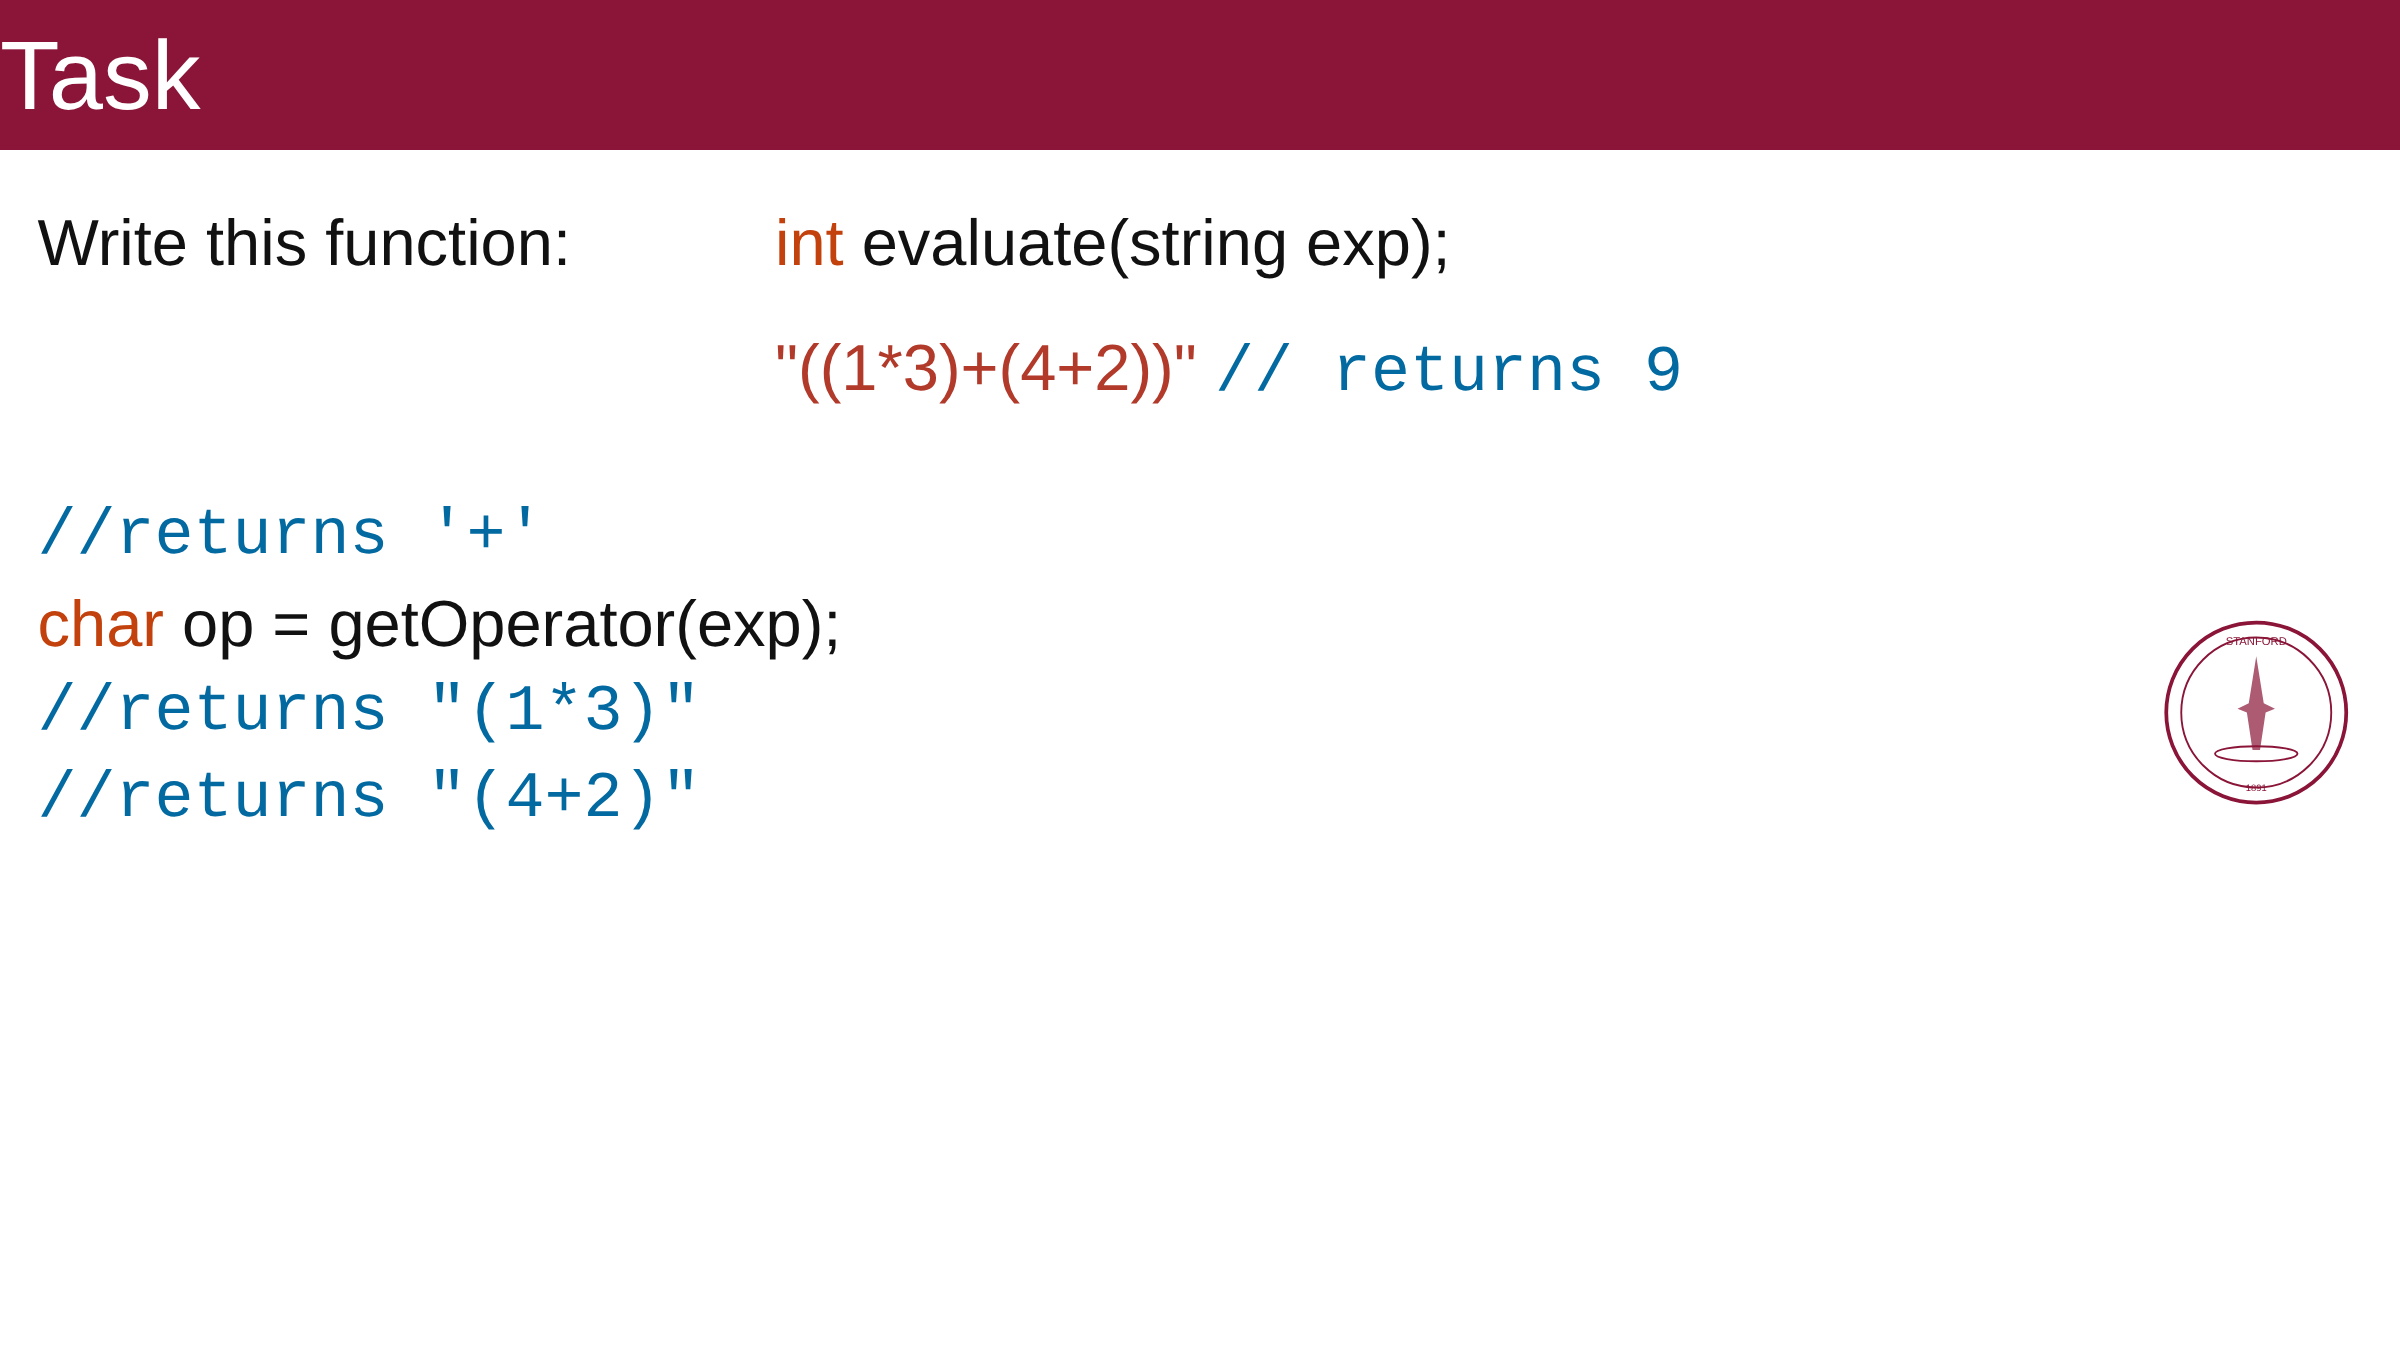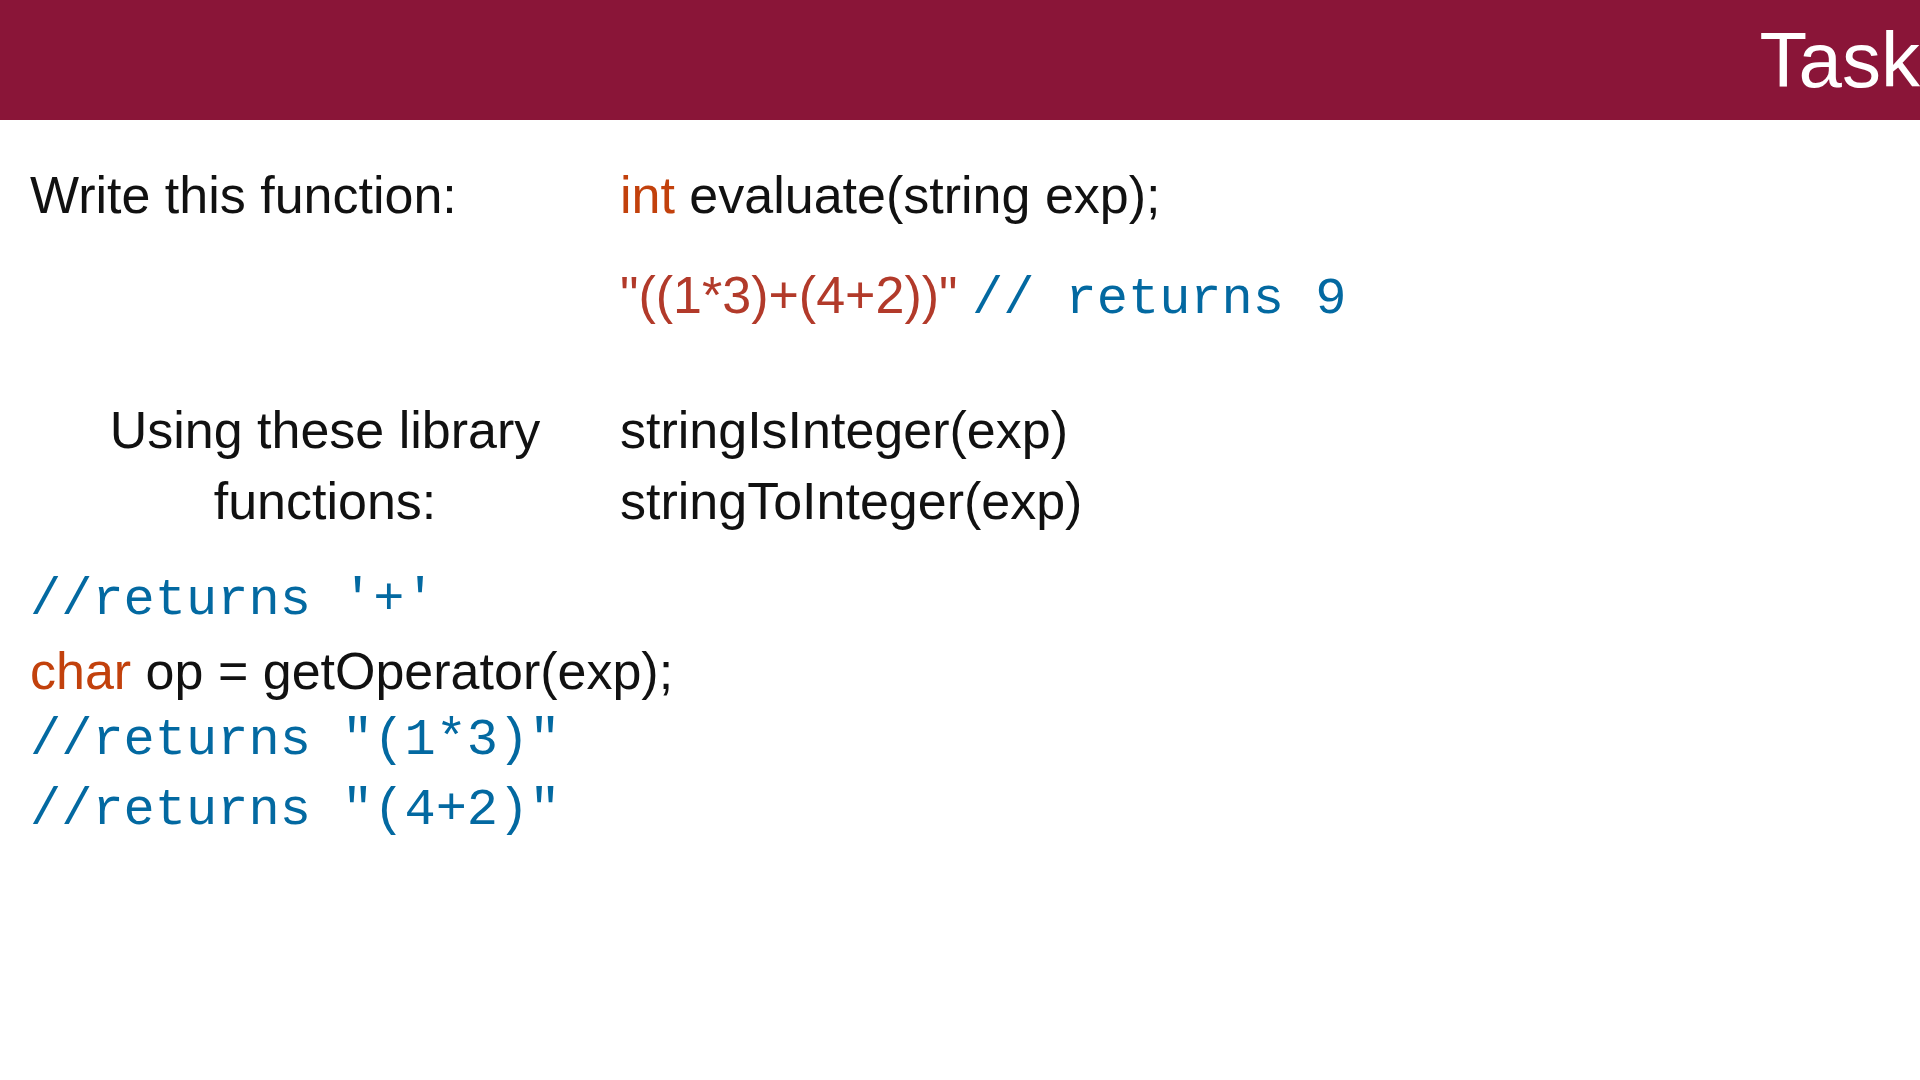--- a/index.html
+++ b/index.html
@@ -1,17 +1,17 @@
 <!DOCTYPE html>
 <html><head>
 <meta charset="utf-8">
 <style>
   * { margin: 0; padding: 0; box-sizing: border-box; }
   html, body { width: 1920px; height: 1080px; font-family: Arial, Helvetica, sans-serif; background: #fff; overflow: hidden; }
-  .header { background: #8a1538; height: 120px; display: flex; align-items: center; justify-content: flex-end; }
+  .header { background: #8a1538; height: 120px; display: flex; align-items: center; justify-content: flex-start; }
   .header-title { color: #fff; font-size: 78px; font-weight: 400; }
   .content { position: relative; padding: 40px 14px 0 30px; font-size: 52px; color: #111; line-height: 1.35; }
   .row { display: flex; align-items: flex-start; margin-bottom: 30px; }
   .label-col { width: 590px; flex-shrink: 0; text-align: center; }
   .label-col.left-align { text-align: left; }
   .value-col { flex: 1; }
   .kw-blue { color: #c2410c; }
   .str-red { color: #b23a2a; }
   .cmt-green { color: #0369a1; font-family: Liberation Mono, monospace; }
   .logo { position: absolute; right: 40px; bottom: 30px; width: 150px; height: 150px; }
@@ -34,33 +34,36 @@
     </div>
   </div>
 
   <div class="row tight">
     <div class="label-col"></div>
     <div class="value-col">
       <span class="str-red">"((1*3)+(4+2))" </span><span class="cmt-green">// returns 9</span>
     </div>
   </div>
 
-  <div class="row">
-    <div class="label-col">Using these library functions:</div>
-    <div class="value-col">
-      <div>stringIsInteger(exp)</div>
-      <div>stringToInteger(exp)</div>
-    </div>
-  </div>
 
   <div class="row">
     <div class="value-col">
       <div class="cmt-green">//returns '+'</div>
       <div>
         <span class="kw-blue">char</span><span> op = getOperator(exp);</span>
       </div>
       <div class="cmt-green">//returns "(1*3)"</div>
       <div class="cmt-green">//returns "(4+2)"</div>
     </div>
   </div>
 
+  <div class="logo">
+    <svg viewBox="0 0 100 100">
+      <circle cx="50" cy="50" r="48" fill="none" stroke="#8a1538" stroke-width="2"></circle>
+      <circle cx="50" cy="50" r="40" fill="none" stroke="#8a1538" stroke-width="1"></circle>
+      <path d="M50 20 L46 45 L40 48 L45 50 L48 70 L52 70 L55 50 L60 48 L54 45 Z" fill="#8a1538" opacity="0.7"></path>
+      <ellipse cx="50" cy="72" rx="22" ry="4" fill="none" stroke="#8a1538" stroke-width="1"></ellipse>
+      <text x="50" y="14" text-anchor="middle" font-size="6" fill="#8a1538">STANFORD</text>
+      <text x="50" y="92" text-anchor="middle" font-size="5" fill="#8a1538">1891</text>
+    </svg>
+  </div>
 
 </div>
 
 </body></html>

